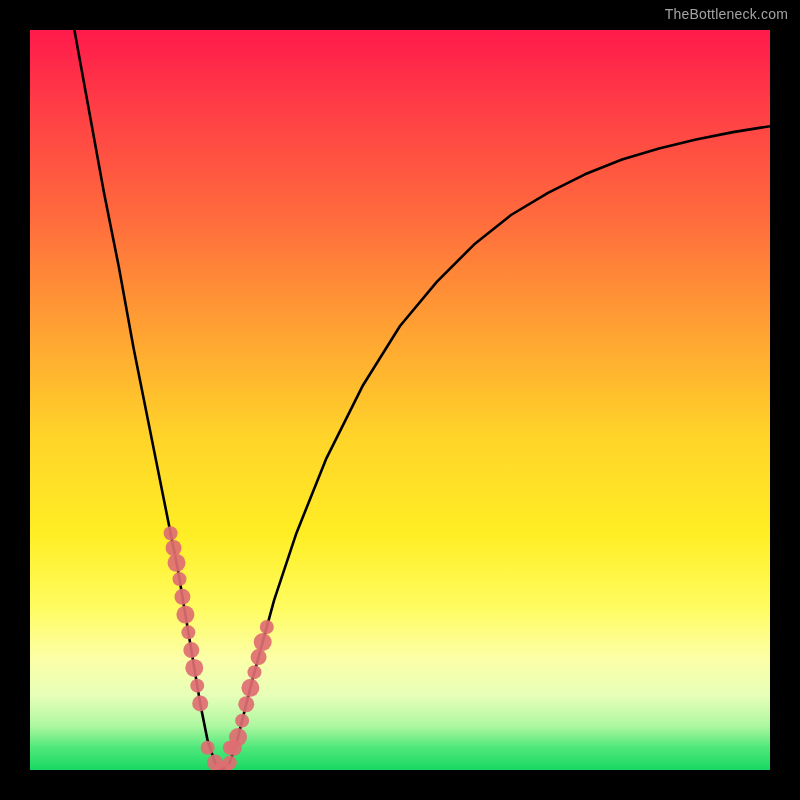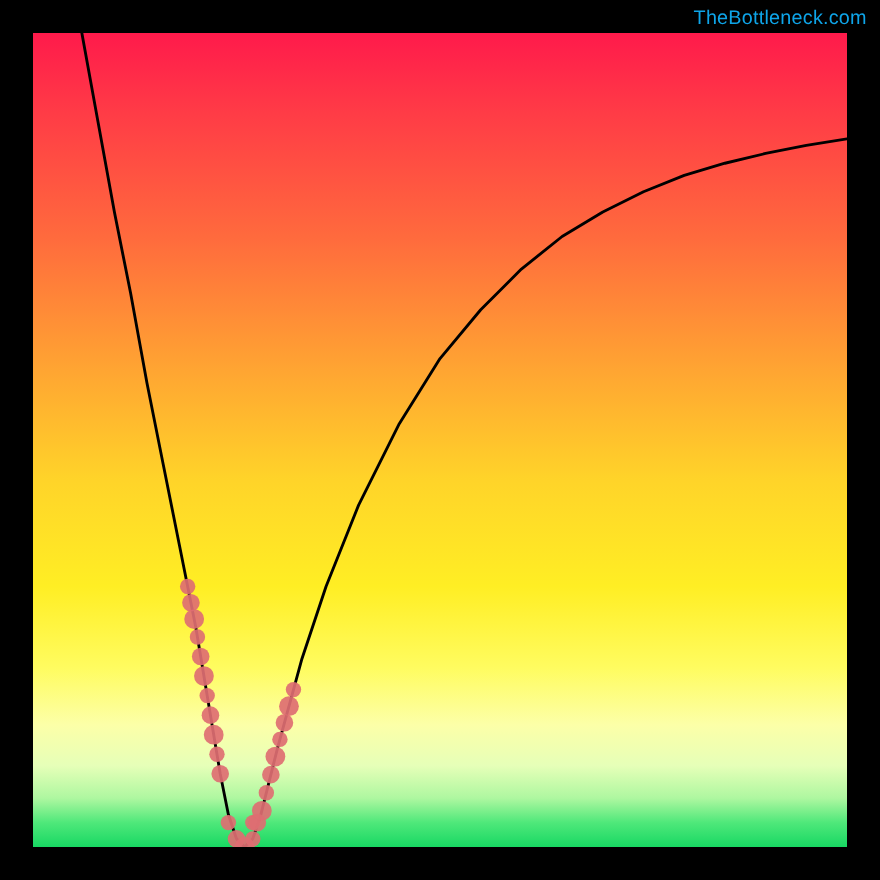--- a/index.html
+++ b/index.html
@@ -36,22 +36,22 @@
       #e6ffb8 90%,
       #aef7a0 94%,
       #4fe87a 97%,
       #18d863 100%
     );
   }
   .watermark {
     position: absolute;
     top: 6px;
     right: 12px;
-    color: #0ea5e9;
-    font-size: 18px;
+    color: #a3a3a3;
+    font-size: 14px;
     font-weight: 500;
     letter-spacing: 0.2px;
     pointer-events: none;
     user-select: none;
   }
   svg {
     position: absolute;
     left: 0;
     top: 0;
   }

